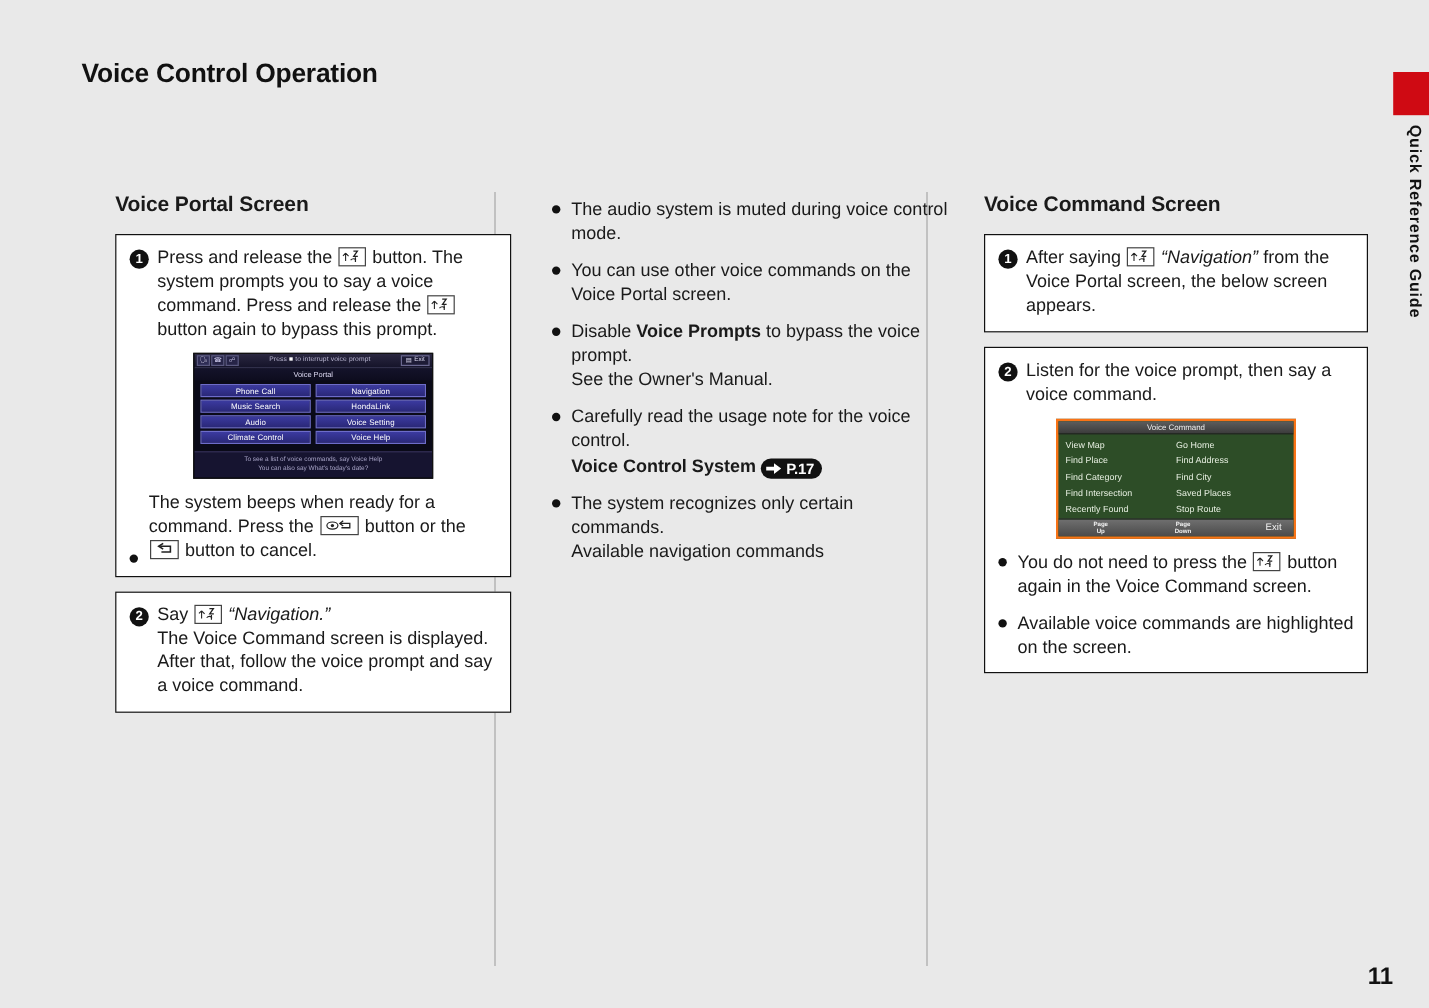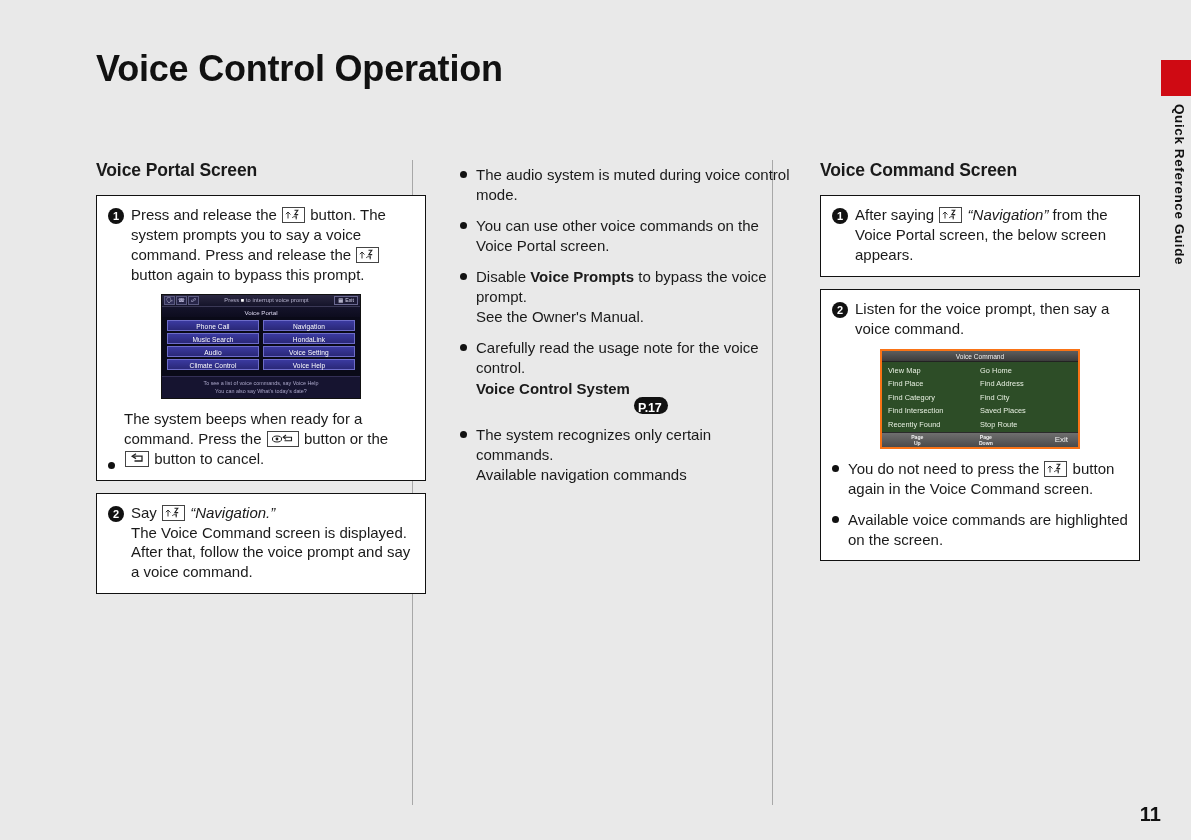--- a/index.html
+++ b/index.html
@@ -9,23 +9,22 @@
     background:#e9e9e9;
     font-family:"Liberation Sans", sans-serif;
     color:#1a1a1a;
     position:relative;
     overflow:hidden;
   }
 
   
   .page-title{
     position:absolute; left:68px; top:48px;
-    font-size:36px; font-weight:bold; letter-spacing:-0.2px;
+    font-size:22px; font-weight:bold; letter-spacing:-0.2px;
     color:#111;
-    margin-left:28px;
   }
 
   
   .side-tab{
     position:absolute; right:0; top:60px;
     width:30px; height:36px; background:#cf0a13;
   }
   .side-tab-label{
     position:absolute; right:4px; top:104px;
     width:22px;
@@ -107,21 +106,20 @@
 
   
   .pref{
     display:inline-flex; align-items:center; gap:3px;
     background:#111; color:#fff;
     border-radius:9px; height:17px;
     padding:0 7px 0 4px;
     font-size:12.5px; font-weight:bold;
     vertical-align:-3px;
     letter-spacing:-0.2px;
-    flex-direction:column;
   }
   .pref .arw{ display:block; }
 
   
   .portal{
     width:200px; height:105px; margin:9px auto 4px auto;
     background:#0a0a18; border:1px solid #111;
     position:relative; overflow:hidden;
     font-size:6px;
   }

